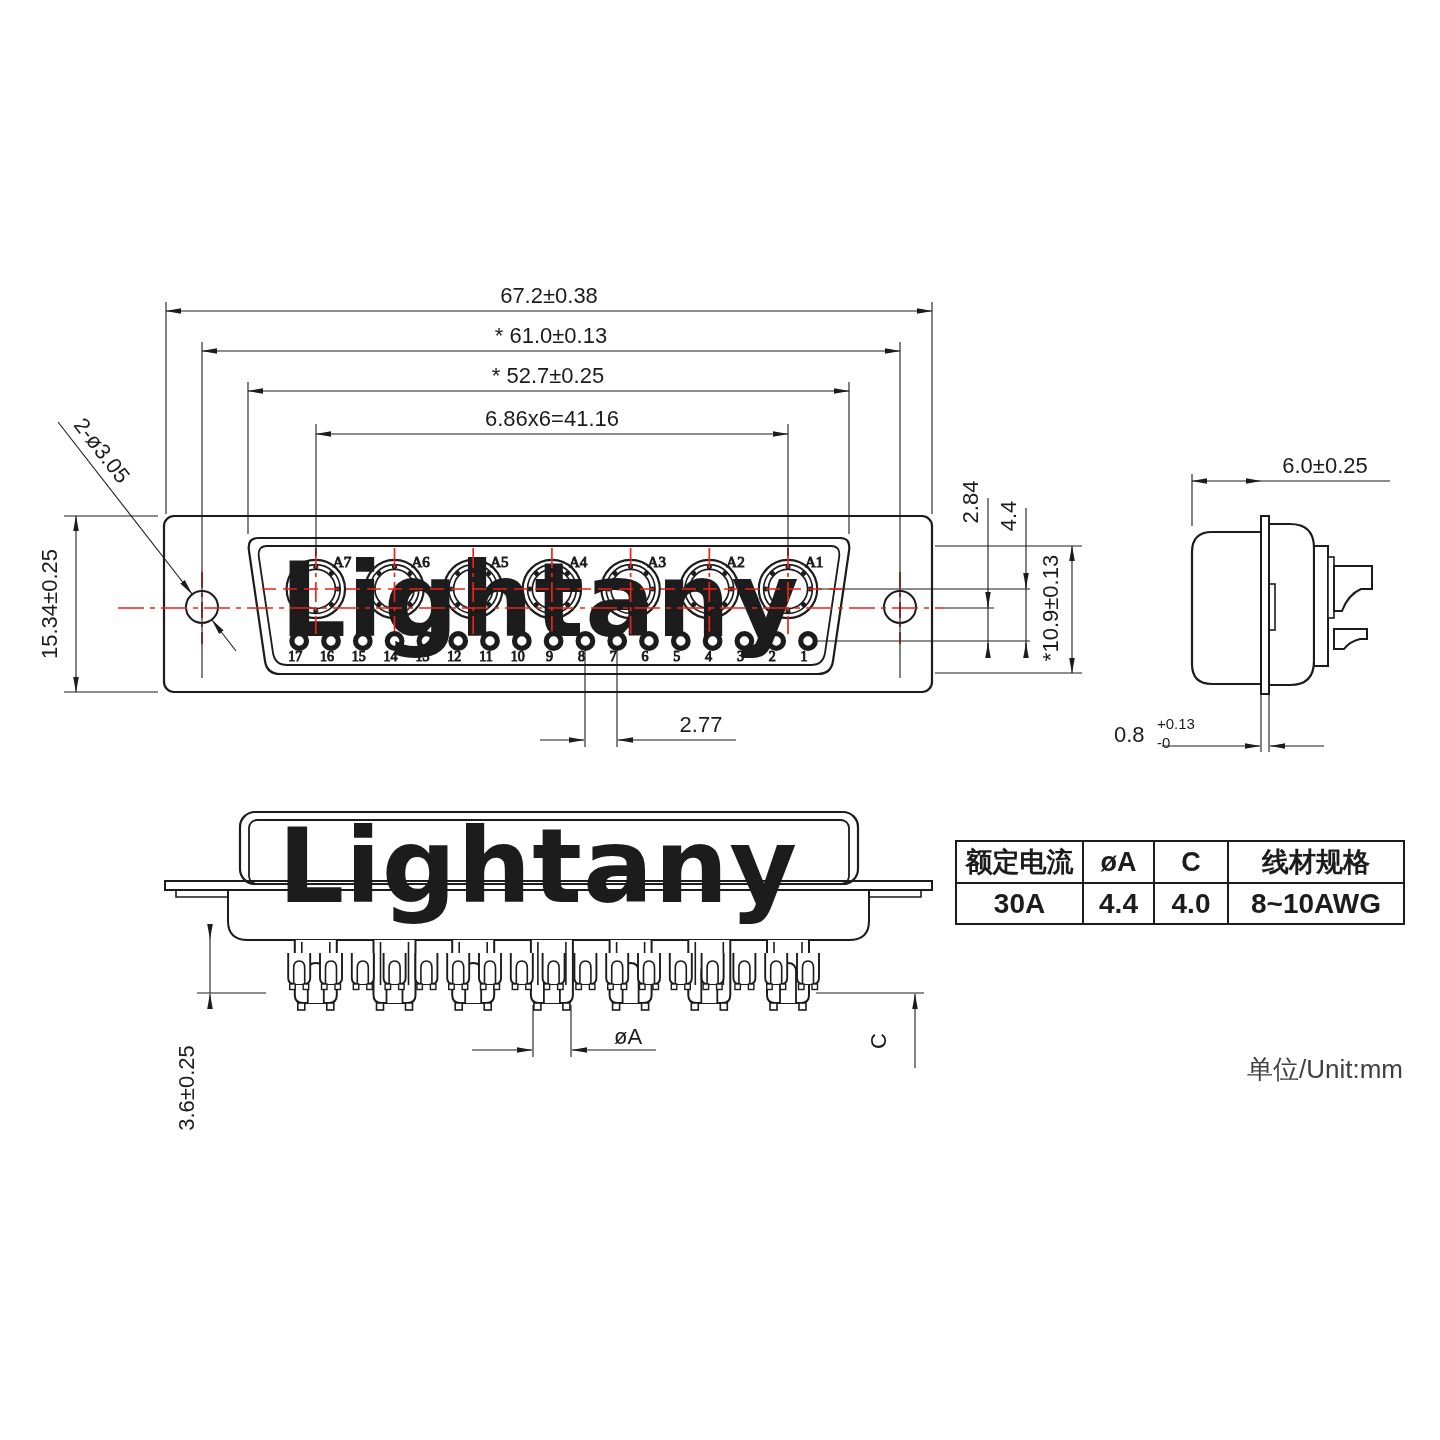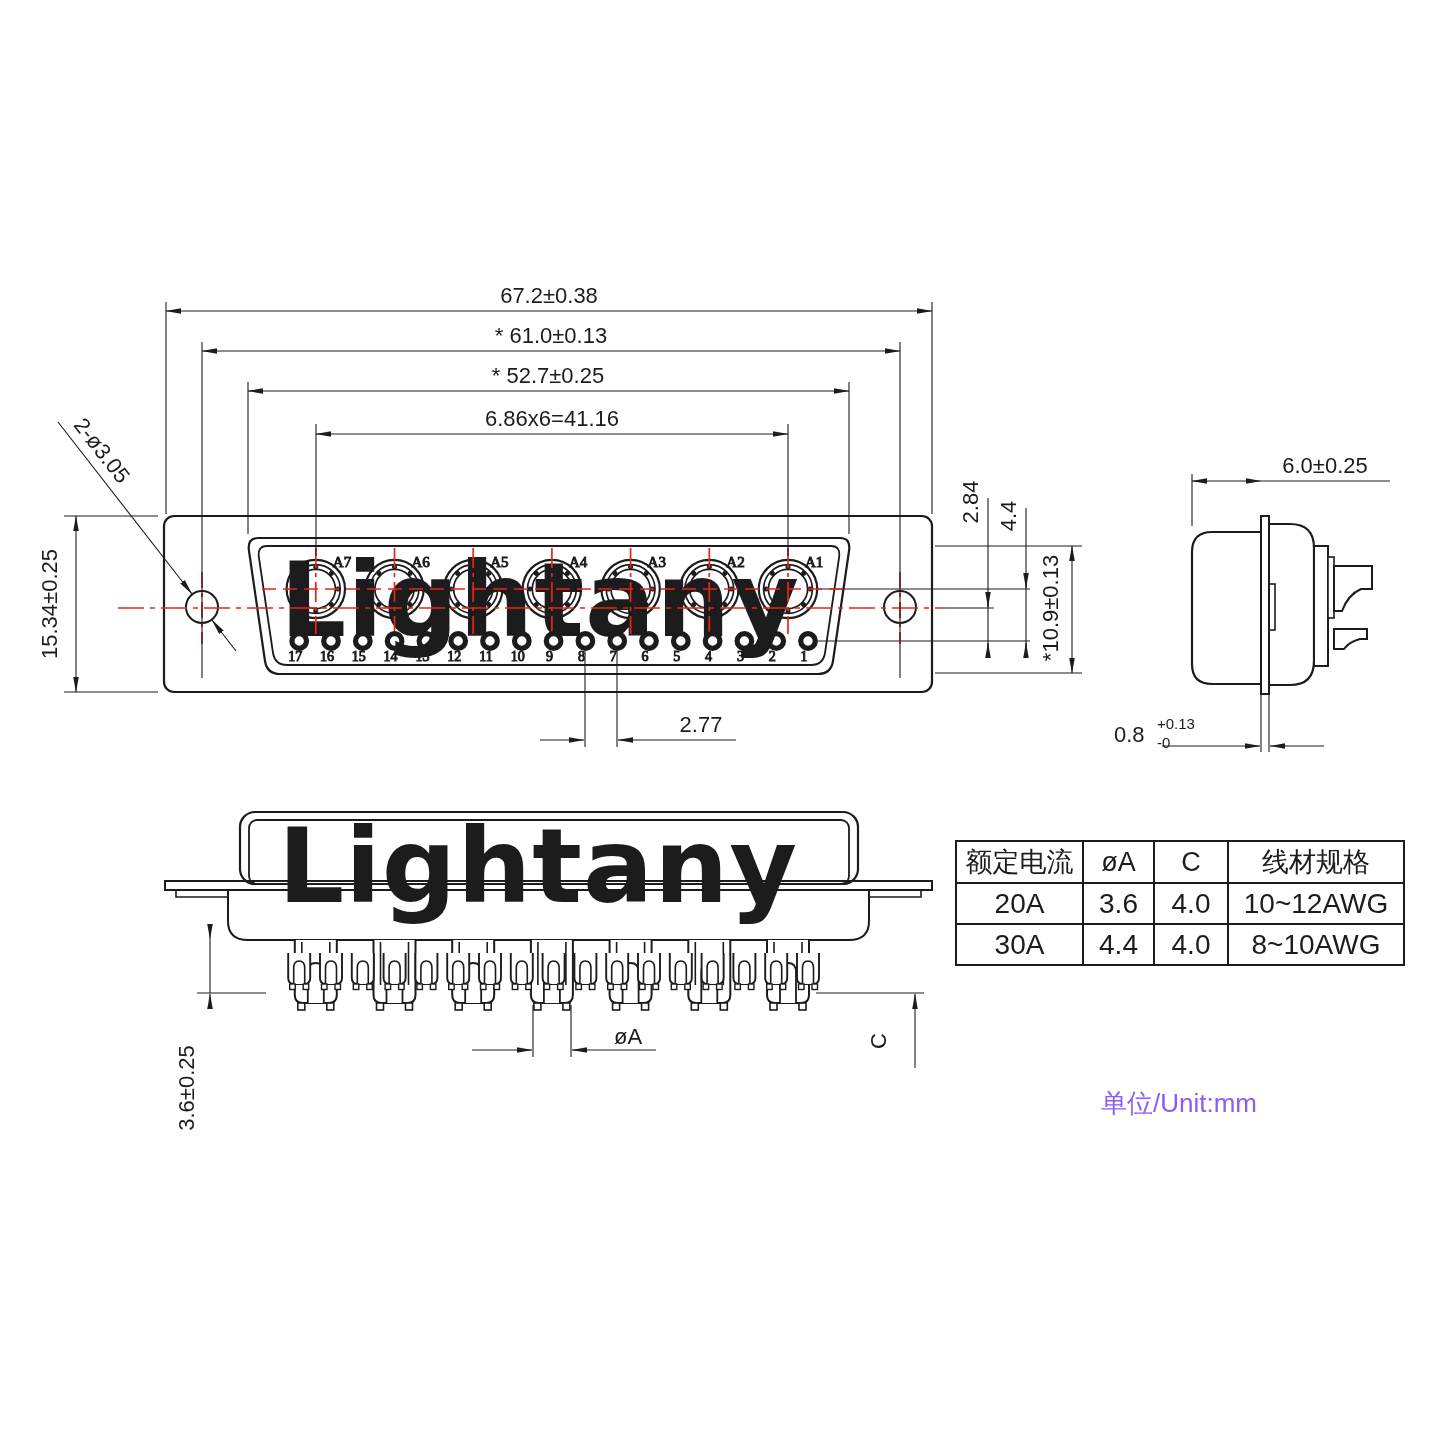--- a/index.html
+++ b/index.html
@@ -6,25 +6,25 @@
   #stage{position:relative;width:1440px;height:1440px;background:#ffffff;overflow:hidden;
          font-family:"Liberation Sans", sans-serif;}
   svg{position:absolute;left:0;top:0;}
   svg text{font-family:"Liberation Sans", sans-serif;fill:#1c1c1c;}
   .dimtxt{font-size:22px;}
   .dimtxt-s{font-size:15px;}
   .wm{font-family:"DejaVu Sans", sans-serif;font-weight:bold;font-size:104px;letter-spacing:1px;}
   .redlbl{font-family:"Liberation Serif", serif;}
   #spec-table{position:absolute;left:955px;top:840px;border-collapse:collapse;table-layout:fixed;}
   #spec-table td,#spec-table th{border:2px solid #1c1c1c;text-align:center;vertical-align:middle;
-     color:#1c1c1c;font-weight:normal;padding:0;}
+     color:#1c1c1c;font-weight:bold;padding:0;}
   #spec-table th{font-size:27px;height:40px;}
   #spec-table td{font-size:28px;height:39px;}
-  #unit-note{position:absolute;left:955px;top:1052px;width:448px;text-align:center;
-     font-size:26px;color:#8b5cf6;margin-top:34px;}
+  #unit-note{position:absolute;left:955px;top:1052px;width:448px;text-align:right;
+     font-size:26px;color:#404040;}
 </style>
 </head>
 <body>
 
 <div id="stage">
 
 <svg width="1440" height="1440" viewBox="0 0 1440 1440">
   <defs>
     <marker id="ar" viewBox="0 0 14 6" refX="13.5" refY="3" markerWidth="16" markerHeight="7" orient="auto-start-reverse" markerUnits="userSpaceOnUse">
       <path d="M14,3 L0,0.5 L0,5.5 Z" fill="#1c1c1c"></path>
@@ -502,26 +502,20 @@
         <col style="width:176px">
       </colgroup>
   <tbody>
         <tr>
     <th>额定电流</th>
     <th>øA</th>
     <th>C</th>
     <th>线材规格</th>
   </tr>
   <tr>
-    <td>20A</td>
-          <td>3.6</td>
-    <td>4.0</td>
-          <td>10~12AWG</td>
-  </tr>
-  <tr>
     <td>30A</td>
           <td>4.4</td>
     <td>4.0</td>
           <td>8~10AWG</td>
   </tr>
 </tbody>
     </table>
 <div id="unit-note">单位/Unit:mm</div>
 
 </div>

